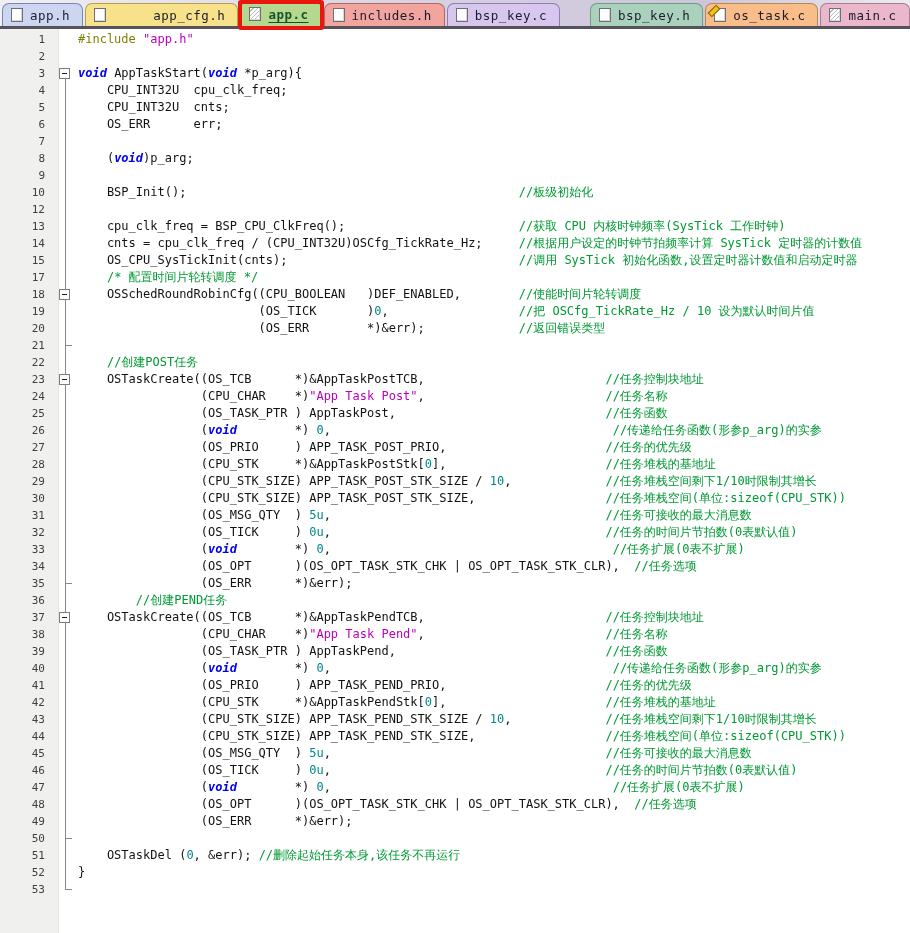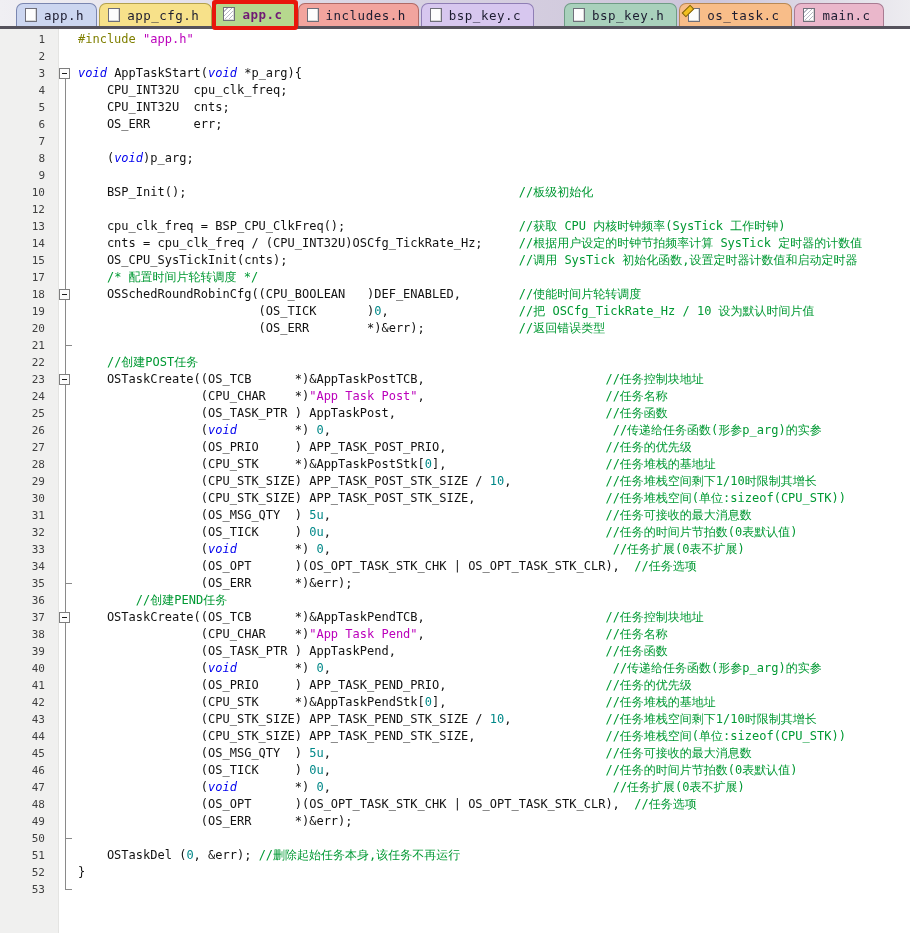--- a/index.html
+++ b/index.html
@@ -1,29 +1,29 @@
 <!DOCTYPE html>
 <html style="--comment-green: #009933; --keyword-blue: #0000ee; --string-magenta: #bb00bb; --number-teal: #008888; --preprocessor-olive: #7f7f00; --gutter-bg: #f0f0ef; --highlight-red: #e8160c; --pencil-yellow: #f2c01e;"><head>
 <meta charset="utf-8">
 <style>
   * { margin:0; padding:0; box-sizing:border-box; }
   html,body { width:910px; height:933px; overflow:hidden; background:#fff;
               font-family:"DejaVu Sans Mono","Liberation Mono",monospace; }
 
   
   .tabbar { height:29px; width:910px; display:flex; align-items:flex-end;
-            padding-left:16px; gap:2px;
+            padding-left:2px; gap:2px;
             background:linear-gradient(to right,#f0eff3 0%,#d8d2e2 45%,#cdc5da 78%,#edecf0 100%);
             border-bottom:3px solid #55525c; position:relative; }
   .tab { position:relative; height:23px; display:flex; align-items:center;
          padding:0 12px 0 8px; border:1px solid #6b6876; border-bottom:none;
          border-radius:7px 7px 0 0; cursor:pointer; flex:none; }
   .tab.selected { height:25px; border-color:#1c1c1c; }
   .tlabel { font-size:12.5px; color:#1c1c30; letter-spacing:.5px; white-space:nowrap; }
-  .tab.selected .tlabel { font-weight:bold; text-underline-offset:3px; color:#701a75; }
+  .tab.selected .tlabel { font-weight:bold; text-decoration:underline; text-underline-offset:3px; color:#14532d; }
   .ticon { width:12px; height:14px; background:#fdfdfd; border:1px solid #6f6f7a;
            margin-right:7px; position:relative; flex:none;
            box-shadow:inset -1px -1px 0 #d8d8d8; }
   .ticon.hatched { background:repeating-linear-gradient(135deg,#fff 0 2px,#b9b9c4 2px 3px); }
   .ticon.edit::after { content:""; position:absolute; left:-4px; top:-4px; width:4px; height:10px;
            background:var(--pencil-yellow,#f2c01e); border:1px solid #7a5c10; transform:rotate(45deg); }
   .red-frame { position:absolute; inset:-2px -3px -4px -3px; border:4px solid var(--highlight-red,#e8160c);
            border-radius:3px; pointer-events:none; display:none; z-index:5; }
   .tab.highlighted .red-frame { display:block; }
 
@@ -37,37 +37,37 @@
   .f.v::before, .f.B::before, .f.t::before { content:""; position:absolute; left:7px; top:0; bottom:0;
          border-left:1px solid #8a8a8a; }
   .f.b::before { content:""; position:absolute; left:7px; top:50%; bottom:0; border-left:1px solid #8a8a8a; }
   .f.e::before { content:""; position:absolute; left:7px; top:0; height:9px; border-left:1px solid #8a8a8a; }
   .f.t::after, .f.e::after { content:""; position:absolute; left:8px; top:8px; width:6px;
          border-top:1px solid #8a8a8a; }
   .fbox { position:absolute; left:1px; top:50%; margin-top:-6px; width:11px; height:11px;
          background:#fdfdfd; border:1px solid #7e7e7e; z-index:2; cursor:pointer; }
   .fbox::after { content:""; position:absolute; left:2px; right:2px; top:4px; border-top:1px solid #1a1a1a; }
   .code { white-space:pre; margin-left:3px; color:#121212; }
-  .code span.k { color:var(--keyword-blue,#0000ee); font-weight:normal; font-style:italic; }
+  .code span.k { color:var(--keyword-blue,#0000ee); font-weight:bold; font-style:italic; }
   .code span.d { color:var(--preprocessor-olive,#7f7f00); }
   .code span.s { color:var(--string-magenta,#bb00bb); }
   .code span.n { color:var(--number-teal,#008888); }
   .code span.c { color:var(--comment-green,#009933); }
   .code span.p { color:#121212; }
 </style>
 </head>
 <body>
 
 <div class="tabbar" id="tabbar">
     <div class="tab" style="background: rgb(204, 214, 240); border-color: rgb(122, 134, 176);">
     <span class="ticon"></span>
     <span class="tlabel">app.h</span>
 
   </div>
-    <div class="tab" style="background: rgb(247, 225, 138); border-color: rgb(179, 161, 78);">
+    <div class="tab" style="background: rgb(247, 225, 138); border-color: rgb(179, 161, 78); gap: 40px;">
     <span class="ticon"></span>
     <span class="tlabel">app_cfg.h</span>
 
   </div>
     <div class="tab selected highlighted" style="background: rgb(182, 216, 142); border-color: rgb(28, 28, 28);">
     <span class="ticon hatched"></span>
     <span class="tlabel">app.c</span>
     <span class="red-frame"></span>
   </div>
     <div class="tab" style="background: rgb(242, 164, 158); border-color: rgb(176, 106, 102);">

